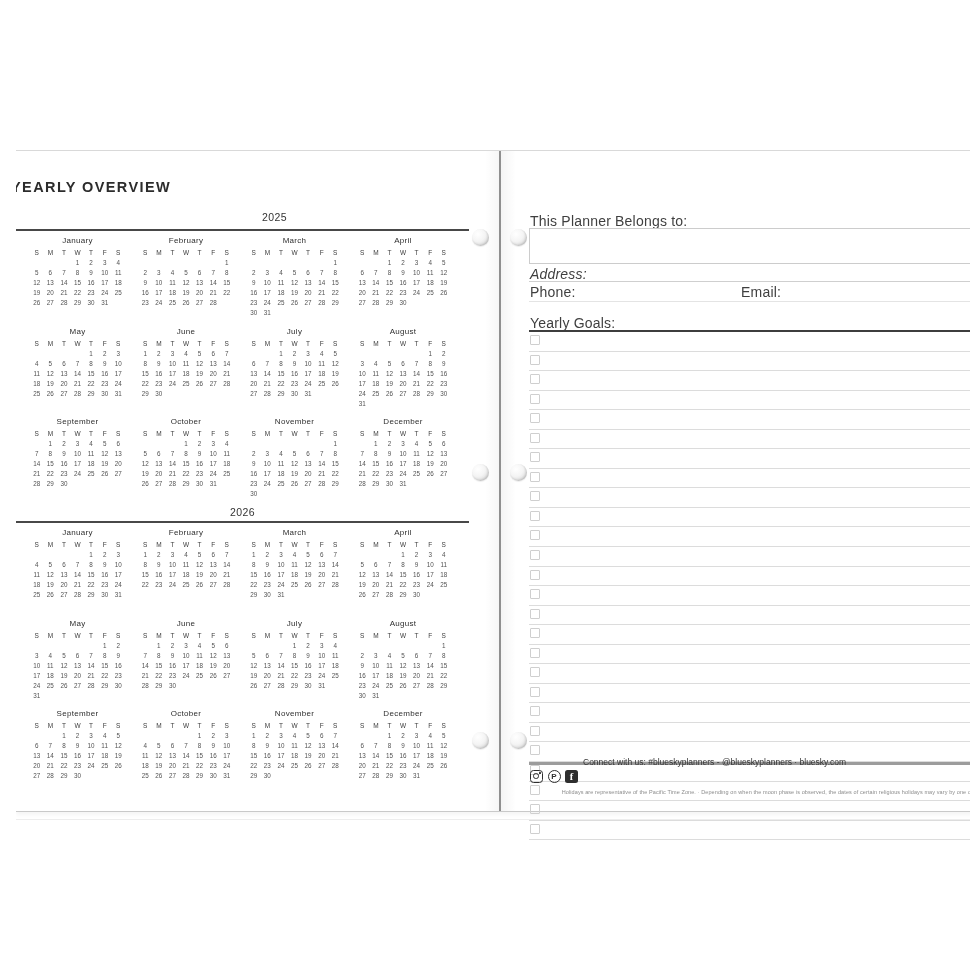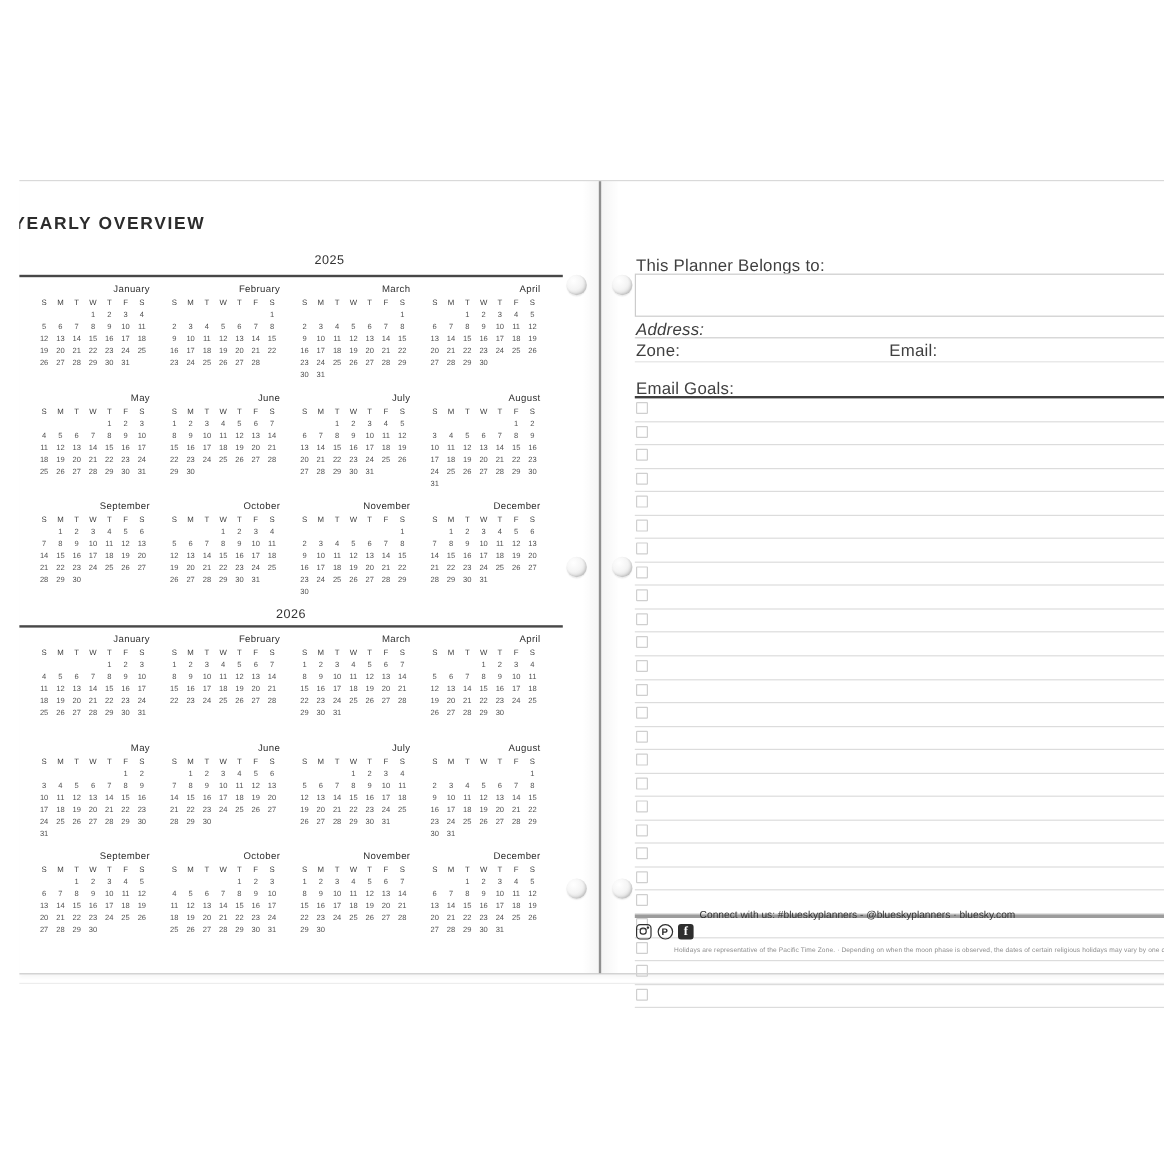--- a/index.html
+++ b/index.html
@@ -25,21 +25,21 @@
               letter-spacing:1.4px;color:#2c2c2c;white-space:nowrap;}
   .year-label{position:absolute;left:0;width:453px;text-align:center;font-size:10.5px;
               color:#333;letter-spacing:0.4px;}
   .year-rule{position:absolute;left:0;width:453px;height:2px;background:#484848;}
   .yl-2025{top:60px;padding-left:32px;} .yr-2025{top:78px;}
   .yl-2026{top:355px;} .yr-2026{top:370px;}
   .months{position:absolute;left:14px;width:424px;display:grid;
           grid-template-columns:repeat(4,95px);column-gap:13.5px;grid-auto-rows:90.5px;}
   .mg-2025{top:84px;} .mg-2026{top:376px;}
   .month{width:95px;}
-  .month-name{text-align:right;font-size:8px;color:#2f2f2f;letter-spacing:0.3px;
+  .month-name{text-align:center;font-size:8px;color:#2f2f2f;letter-spacing:0.3px;
               height:11px;line-height:11px;margin-bottom:1px;}
   .day-grid{display:grid;grid-template-columns:repeat(7,1fr);}
   .dh{height:11px;line-height:11px;text-align:center;font-size:6.5px;color:#3c3c3c;}
   .dc{height:10px;line-height:10px;text-align:center;font-size:6.3px;color:#525252;}
   
   .rp-label{position:absolute;font-size:14px;color:#3f3f3f;letter-spacing:0.2px;white-space:nowrap;}
   #belongs-label{left:514px;top:62px;}
   #belongs-box{position:absolute;left:513px;top:77px;width:470px;height:36px;
                border:1px solid #cccccc;background:#fff;box-sizing:border-box;}
   #address-label{left:514px;top:115px;font-style:italic;}
@@ -1259,25 +1259,25 @@
     <div class="hole r y2"></div>
     <div class="hole r y3"></div>
 
     <div>
       <div id="belongs-label" class="rp-label">This Planner Belongs to:</div>
       <div id="belongs-box"></div>
 
       <div id="address-label" class="rp-label">Address:</div>
       <div id="address-line" class="thin-line"></div>
 
-      <div id="phone-label" class="rp-label">Zone:</div>
+      <div id="phone-label" class="rp-label">Phone:</div>
       <div id="email-label" class="rp-label">Email:</div>
       <div id="phone-line" class="thin-line"></div>
 
-      <div id="goals-label" class="rp-label">Email Goals:</div>
+      <div id="goals-label" class="rp-label">Yearly Goals:</div>
       <div id="goals-rule"></div>
       <div id="goals-list">
           <div class="goal-row">
             <span class="goal-cb"></span>
           </div>
           <div class="goal-row">
             <span class="goal-cb"></span>
           </div>
           <div class="goal-row">
             <span class="goal-cb"></span>

